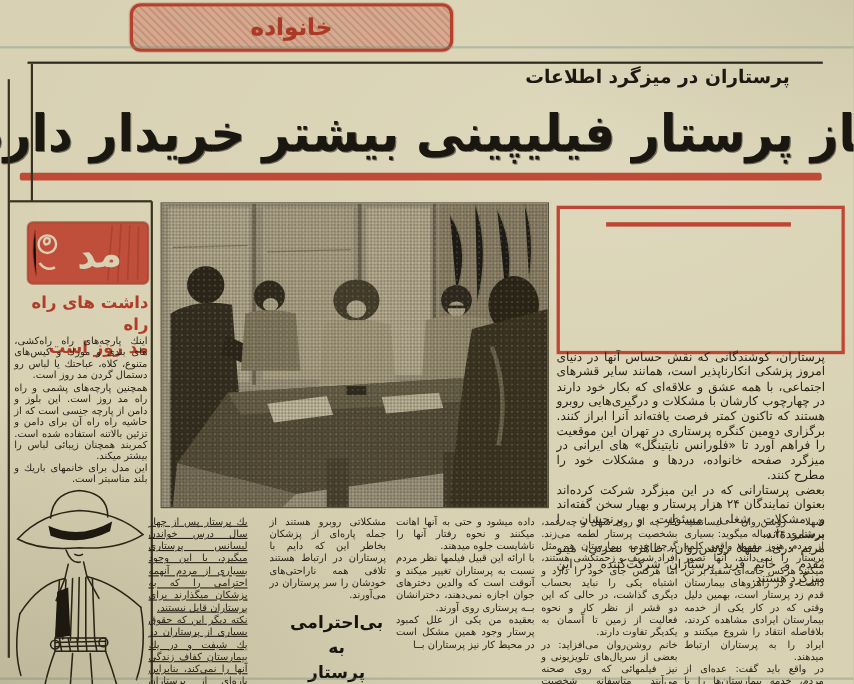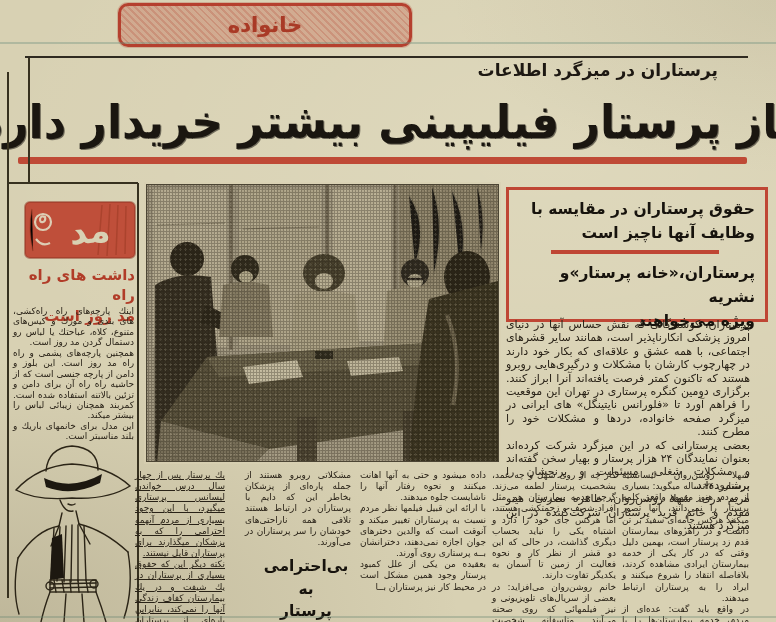--- a/index.html
+++ b/index.html
@@ -203,25 +203,21 @@
       <ellipse cx="320" cy="92" rx="23" ry="26" fill="#2a2417"></ellipse>
       <path d="M282,114 L351,96 L351,276 L262,276 Q270,180 282,114 Z" fill="#3a3320"></path>
       <path d="M300,130 Q316,170 306,220" stroke="#6b624a" stroke-width="4" fill="none"></path>
 
       <path d="M14,236 L122,264 L110,276 L10,276 Z" fill="#776e58"></path>
     </svg>
     <div id="photo-grain"></div>
   </div>
 
   <div id="subhead-box" class="abs">
-    <div class="subhead rtl preline">حقوق پرستاران در مقایسه با
-وظایف آنها ناچیز است</div>
     <div id="subhead-divider"></div>
-    <div class="subhead rtl preline">پرستاران،«خانه پرستار»و نشریه
-ویژه می‌خواهند</div>
   </div>
 
   <div id="lead-paragraph" class="abs rtl preline bodytext">پرستاران، كوشندگانی كه نقش حساس آنها در دنیای امروز پزشكی انكارناپذیر است، همانند سایر قشرهای اجتماعی، با همه عشق و علاقه‌ای كه بكار خود دارند در چهارچوب كارشان با مشكلات و درگیری‌هایی روبرو هستند كه تاكنون كمتر فرصت یافته‌اند آنرا ابراز كنند. برگزاری دومین كنگره پرستاری در تهران این موقعیت را فراهم آورد تا «فلورانس نایتینگل» های ایرانی در میزگرد صفحه خانواده، دردها و مشكلات خود را مطرح كنند.
 بعضی پرستارانی كه در این میزگرد شركت كرده‌اند بعنوان نمایندگان ۲۴ هزار پرستار و بهیار سخن گفته‌اند و مشكلات شغلی، مسئولیت و برنجشان را برشمرده‌اند.
 مریم دری، شهلا روشن‌روان، طاهره نصرتی، مینو مقدم و خانم فرید پرستاران شركت‌كننده در این میزگرد هستند.</div>
 
   <div id="col-f" class="abs col rtl preline bodytext">شهلا روشن‌روان لیسانسیه پرستاری ۲۴ ساله میگوید: بسیاری از مردم، هنوز مفهوم واقعی كلمه پرستار را نمی‌دانند، آنها تصور میكنند هركس جامه‌ای سفید بر تن داشت و در راهروهای بیمارستان قدم زد پرستار است، بهمین دلیل وقتی كه در كار یكی از خدمه بیمارستان ایرادی مشاهده كردند، بلافاصله انتقاد را شروع میكنند و ایراد را به پرستاران ارتباط میدهند.
 در واقع باید گفت: عده‌ای از مردم، خدمه بیمارستان‌ها را با پرستاران اشتباه میكنند و این</div>
   <div id="col-e" class="abs col rtl preline bodytext">كار چه از روی سهل و چه عمد، بشخصیت پرستار لطمه می‌زند. گرچه خدمه بیمارستان هم مثل افراد شریف و زحمتكشی هستند، اما هركس جای خود را دارد و اشتباه یكی را نباید بحساب دیگری گذاشت، در حالی كه این دو قشر از نظر كار و نحوه فعالیت از زمین تا آسمان به یكدیگر تفاوت دارند.
 خانم روشن‌روان می‌افزاید: در بعضی از سریال‌های تلویزیونی و نیز فیلمهائی كه روی صحنه می‌آیند متاسفانه شخصیت پرستار، وارونه جلوه</div>

